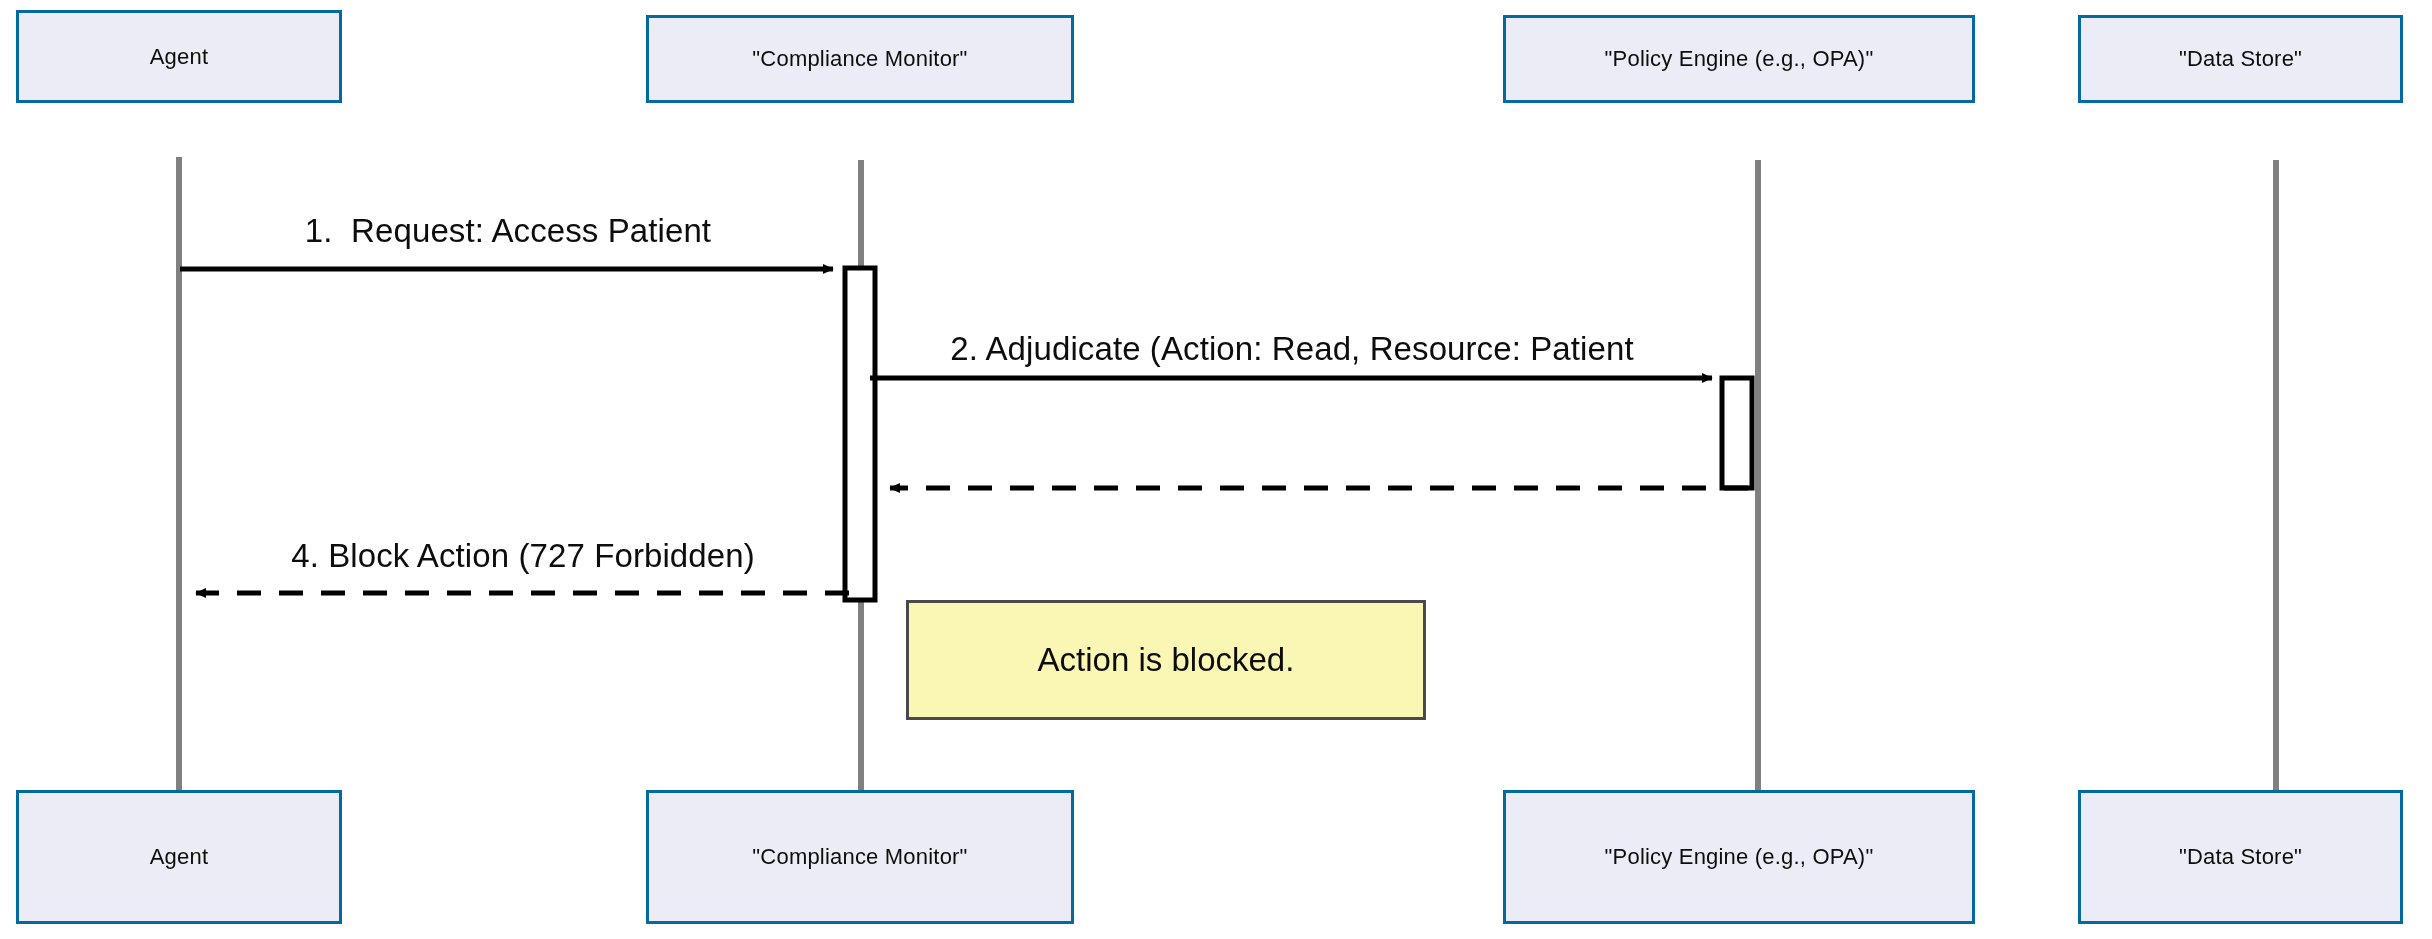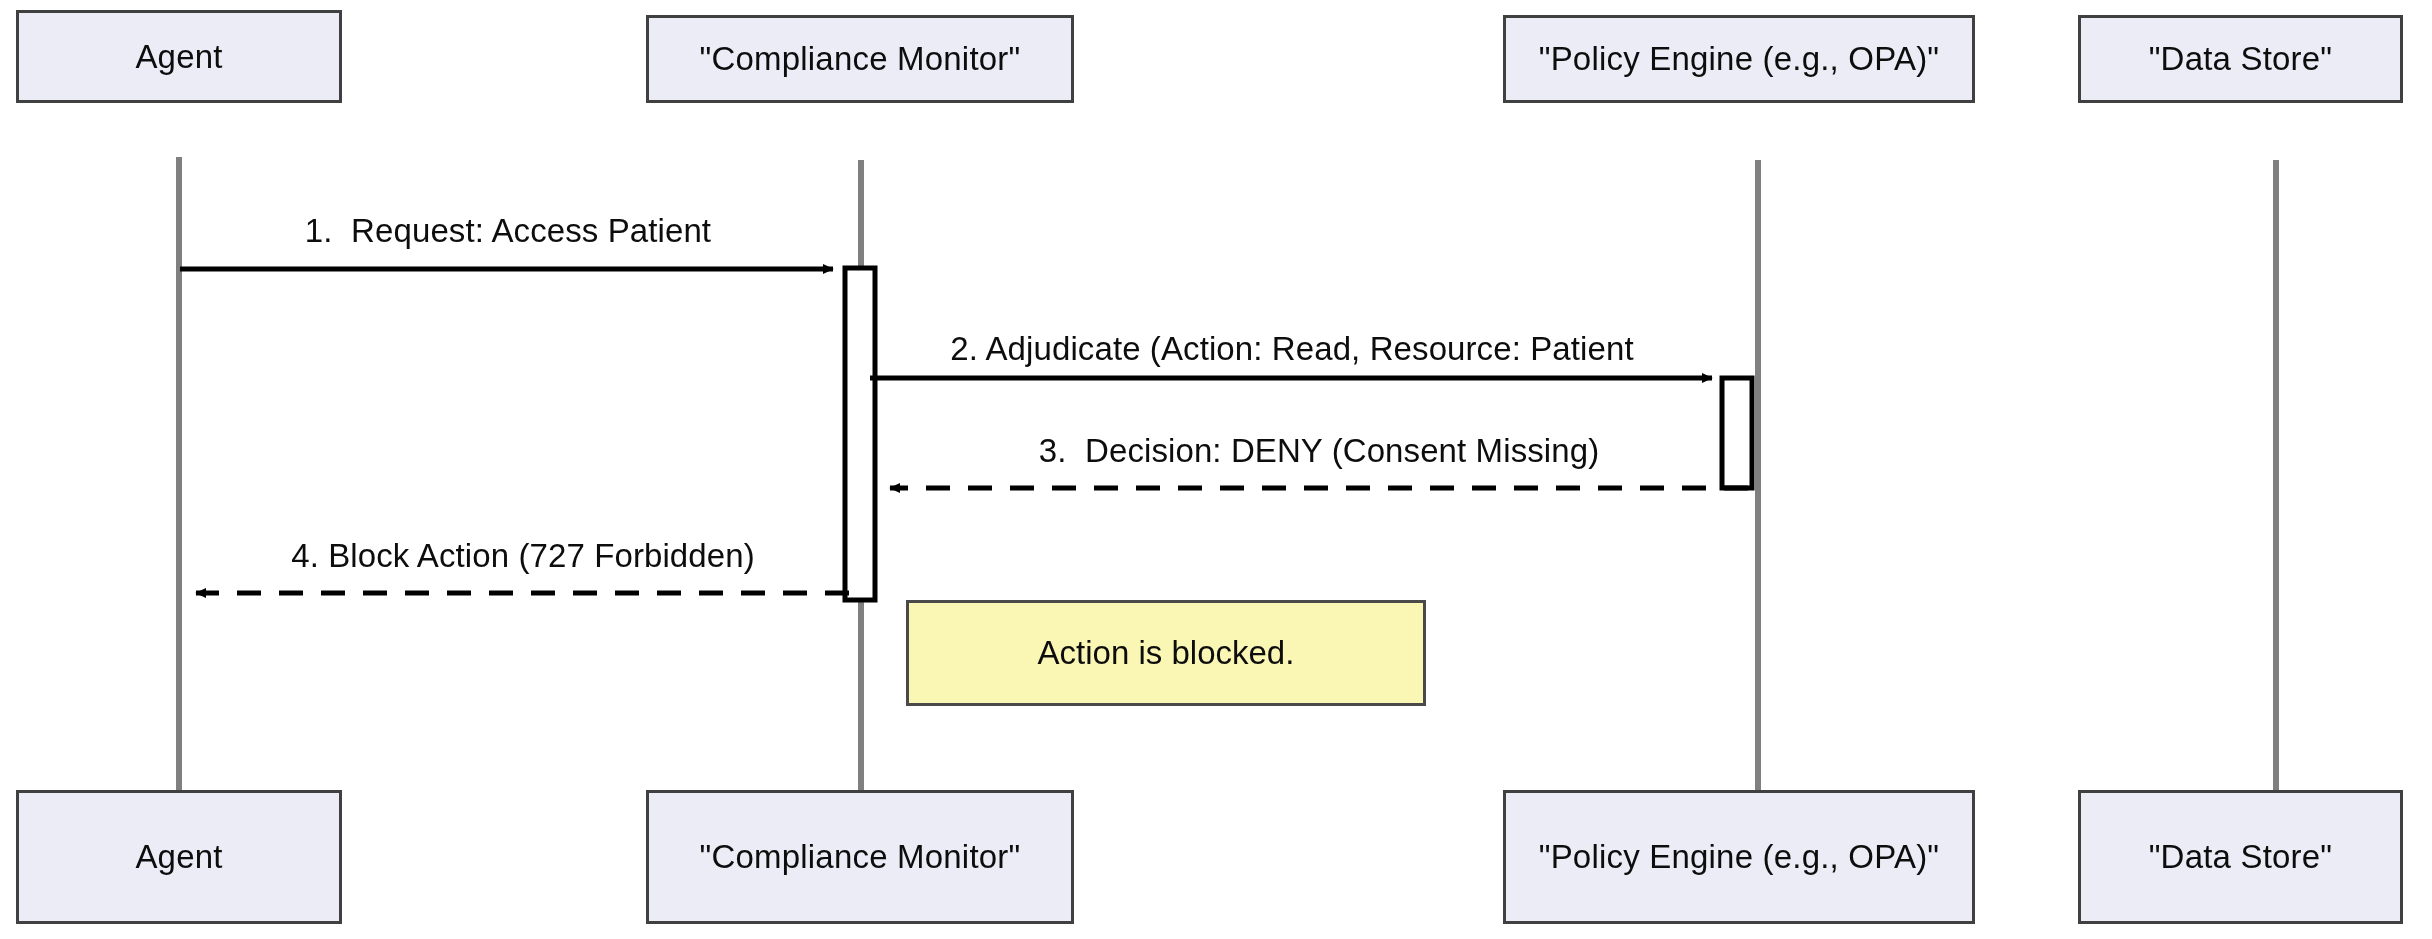--- a/index.html
+++ b/index.html
@@ -20,27 +20,27 @@
   #diagram-svg {
     position: absolute;
     left: 0;
     top: 0;
     width: 2432px;
     height: 939px;
   }
   .participant-box {
     position: absolute;
     background: #ECECF7;
-    border: 3px solid #404040;
+    border: 3px solid #0369a1;
     box-sizing: border-box;
     display: flex;
     align-items: center;
     justify-content: center;
     color: #0d0d0d;
-    font-size: 33px;
+    font-size: 22px;
     letter-spacing: 0.2px;
     white-space: nowrap;
   }
   .msg-label {
     position: absolute;
     color: #0d0d0d;
     font-size: 33px;
     white-space: pre;
     text-align: center;
     letter-spacing: 0.1px;
@@ -112,25 +112,24 @@
   </div>
 
   <div class="participant-box" style="left:2078px; top:15px; width:325px; height:88px;">
     <span>"Data Store"</span>
   </div>
 
   <div class="msg-label" style="left:180px; top:212px; width:656px;">1.  Request: Access Patient</div>
 
   <div class="msg-label" style="left:872px; top:330px; width:840px;">2. Adjudicate (Action: Read, Resource: Patient</div>
 
-  <div class="msg-label" style="left:890px; top:432px; width:858px;">3.  Decision: DENY (Consent Missing)</div>
 
   <div class="msg-label" style="left:196px; top:537px; width:654px;">4. Block Action (727 Forbidden)</div>
 
-  <div class="note-box" style="left:906px; top:600px; width:520px; height:106px;">
+  <div class="note-box" style="left:906px; top:600px; width:520px; height:120px;">
     <span>Action is blocked.</span>
   </div>
 
   <div class="participant-box" style="left:16px; top:790px; width:326px; height:134px;">
     <span>Agent</span>
   </div>
 
   <div class="participant-box" style="left:646px; top:790px; width:428px; height:134px;">
     <span>"Compliance Monitor"</span>
   </div>

